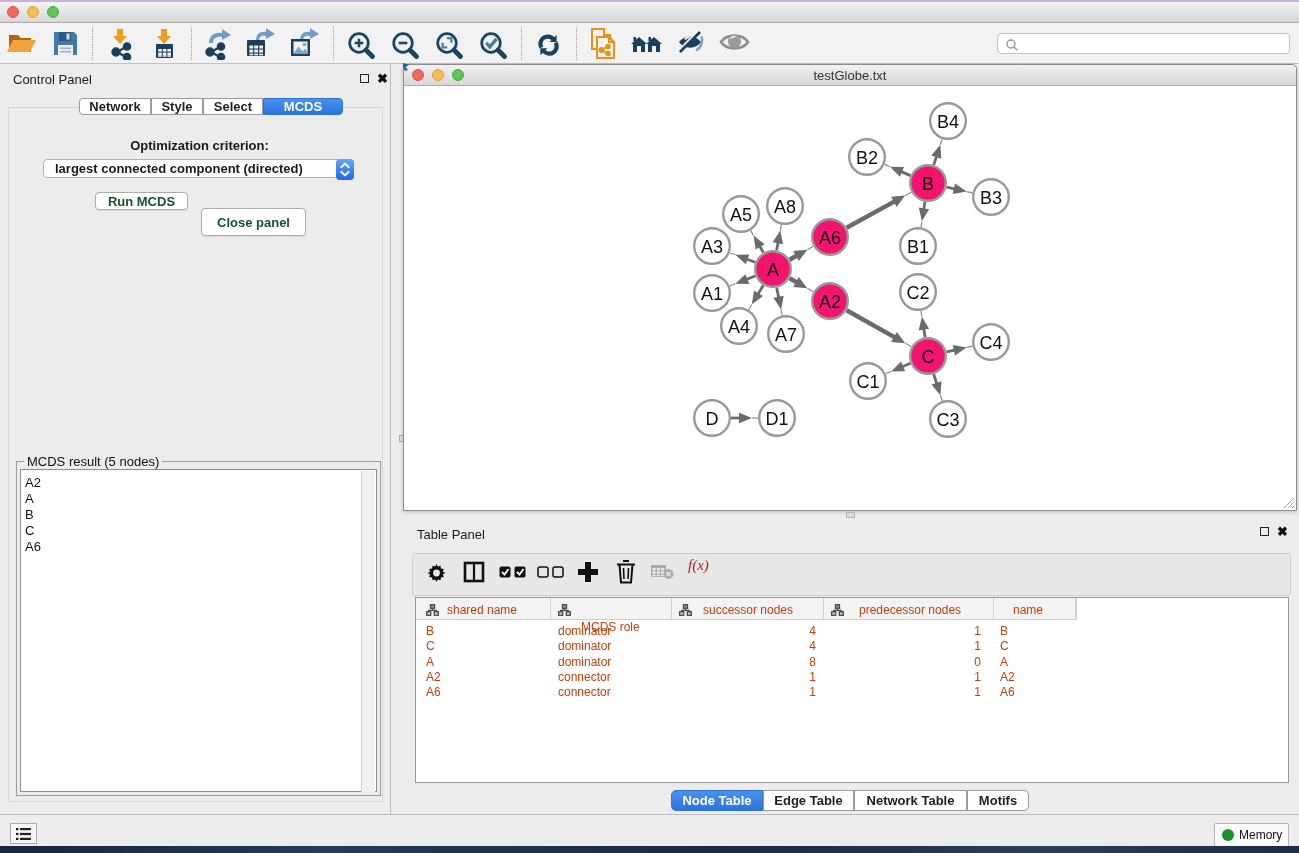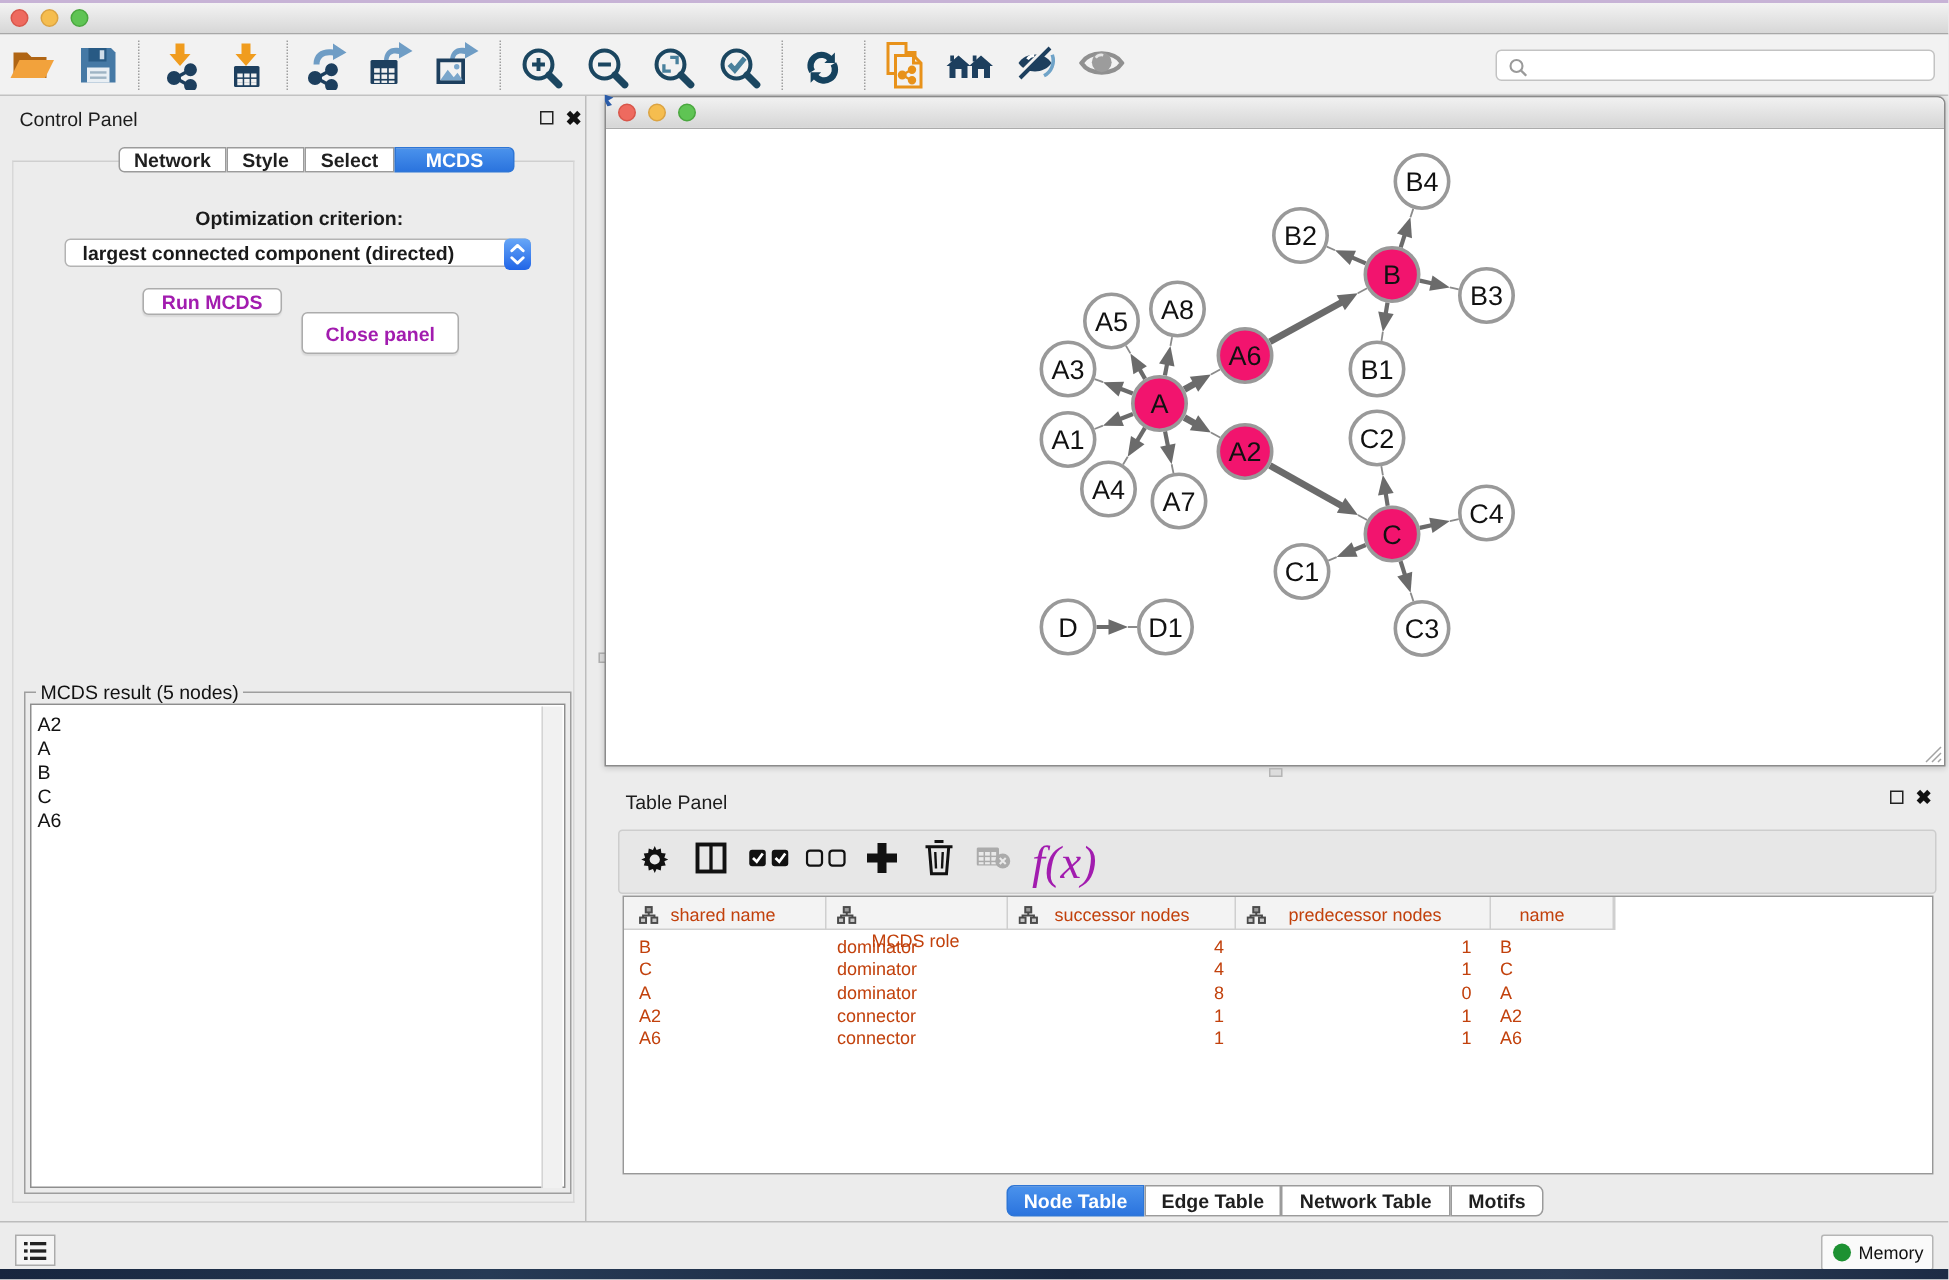--- a/index.html
+++ b/index.html
@@ -3,21 +3,21 @@
 *{margin:0;padding:0;box-sizing:border-box}
 html,body{width:1299px;height:853px;overflow:hidden;font-family:"Liberation Sans",sans-serif;background:#ececec}
 .abs{position:absolute}
 body{position:relative}
 .tl{border-radius:50%;width:12px;height:12px;position:absolute;top:4px}
 .panelhead{font-size:13px;color:#1c1c1c}
 .flbtn{position:absolute;width:9px;height:9px;border:1.5px solid #222}
 .xbtn{position:absolute;font-size:13px;font-weight:bold;color:#111;line-height:9px}
 .tab{position:absolute;top:0;height:100%;border:1px solid #9b9b9b;background:#fff;font-size:13px;font-weight:bold;color:#1f1f1f;text-align:center;display:flex;align-items:center;justify-content:center}
 .tabsel{background:linear-gradient(#4a92ec,#2b74de);border-color:#2e76d6;color:#fff}
-.btn{position:absolute;background:#fff;border:1px solid #acacac;border-radius:4px;font-size:13px;font-weight:bold;color:#a21caf;display:flex;align-items:center;justify-content:center;box-shadow:0 1px 1px rgba(0,0,0,0.08)}
+.btn{position:absolute;background:#fff;border:1px solid #acacac;border-radius:4px;font-size:13px;font-weight:bold;color:#14532d;display:flex;align-items:center;justify-content:center;box-shadow:0 1px 1px rgba(0,0,0,0.08)}
 .cell{position:absolute;font-size:12px;color:#c2410c;white-space:nowrap}
 </style></head>
 <body>
 
 <div class="abs" style="left:0;top:0;width:1299px;height:2px;background:#c7b3d6"></div>
 
 <div class="abs" style="left:0;top:2px;width:1299px;height:21px;background:linear-gradient(#f3f3f3,#d7d7d7);border-bottom:1px solid #a8a8a8">
   <div class="tl" style="left:7px;background:#ee6a5f;border:0.5px solid #d8564a"></div>
   <div class="tl" style="left:27px;background:#f5bd4f;border:0.5px solid #dba342"></div>
   <div class="tl" style="left:47px;background:#5fc454;border:0.5px solid #4aa73f"></div>
@@ -224,20 +224,21 @@
 </div>
 
 <div class="abs" style="left:403px;top:64px;width:894px;height:447px;border:1px solid #8b8b8b;border-radius:5px 5px 0 0;background:#fff;box-shadow:0 1px 4px rgba(0,0,0,0.18)">
   <div class="abs" style="left:0;top:0;width:892px;height:21px;background:linear-gradient(#f1f1f1,#d6d6d6);border-bottom:1px solid #ababab;border-radius:5px 5px 0 0">
       <svg class="abs" style="left:-1px;top:-2px" width="6" height="8">
         <path d="M0 0 L6 2 L2.5 4 L5 7 L2 8 L0 4 Z" fill="#2b5ca8"></path>
       </svg>
     <div class="tl" style="left:8px;background:#ee6a5f;border:0.5px solid #d8564a"></div>
     <div class="tl" style="left:28px;background:#f5bd4f;border:0.5px solid #dba342"></div>
     <div class="tl" style="left:48px;background:#5fc454;border:0.5px solid #4aa73f"></div>
+    <div class="abs" style="left:0;width:892px;top:3px;text-align:center;font-size:13px;color:#333">testGlobe.txt</div>
   </div>
   <svg class="abs" style="left:0;top:23px" width="892" height="421" viewBox="0 0 892 421">
 <line x1="331.4" y1="166.8" x2="325.8" y2="164.7" stroke="#8a8a8a" stroke-width="1.2"></line>
 <line x1="351.2" y1="174.3" x2="341.7" y2="170.7" stroke="#6b6b6b" stroke-width="2.8"></line>
 <polygon points="331.4,166.8 345.4,166.5 341.7,176.3" fill="#6b6b6b"></polygon>
 <line x1="349.6" y1="147.6" x2="346.6" y2="142.4" stroke="#8a8a8a" stroke-width="1.2"></line>
 <line x1="359.4" y1="164.6" x2="355.1" y2="157.1" stroke="#6b6b6b" stroke-width="2.8"></line>
 <polygon points="349.6,147.6 360.6,156.2 351.6,161.5" fill="#6b6b6b"></polygon>
 <line x1="376.3" y1="142.6" x2="377.4" y2="136.7" stroke="#8a8a8a" stroke-width="1.2"></line>
 <line x1="372.6" y1="162.3" x2="374.3" y2="153.4" stroke="#6b6b6b" stroke-width="2.8"></line>
@@ -384,21 +385,21 @@
           <rect x="1.5" y="7.4" width="3.2" height="2.4"></rect>
           <rect x="5.7" y="7.4" width="3.2" height="2.4"></rect>
           <rect x="9.9" y="7.4" width="3.2" height="2.4"></rect>
           <rect x="1.5" y="10.8" width="3.2" height="1.4"></rect>
           <rect x="5.7" y="10.8" width="3.2" height="1.4"></rect>
           <rect x="9.9" y="10.8" width="3.2" height="1.4"></rect>
         </g>
      <circle cx="17.5" cy="10" r="5" fill="#ababab"></circle>
      <path d="M15.5 8 l4 4 m0 -4 l-4 4" stroke="#e9e9e9" stroke-width="1.4"></path>
     </svg>
-    <div class="abs" style="left:275px;top:3px;font-family:'Liberation Serif',serif;font-style:italic;font-size:31px;color:#a21caf">f(x)</div>
+    <div class="abs" style="left:275px;top:3px;font-family:'Liberation Serif',serif;font-style:italic;font-size:15px;color:#b91c1c">f(x)</div>
 
   </div>
 
   <div class="abs" style="left:23px;top:77px;width:874px;height:186px;background:#fff;border:1px solid #989898">
     <div class="abs" style="left:0;top:0;width:660px;height:22px;background:#f3f3f3;border-bottom:1px solid #cfcfcf;border-right:1px solid #cfcfcf">
       <div class="abs" style="left:134px;top:0;width:1px;height:22px;background:#cfcfcf"></div>
       <div class="abs" style="left:255px;top:0;width:1px;height:22px;background:#cfcfcf"></div>
       <div class="abs" style="left:407px;top:0;width:1px;height:22px;background:#cfcfcf"></div>
       <div class="abs" style="left:577px;top:0;width:1px;height:22px;background:#cfcfcf"></div>
       <div class="abs" style="left:660px;top:0;width:1px;height:22px;background:#cfcfcf"></div>

